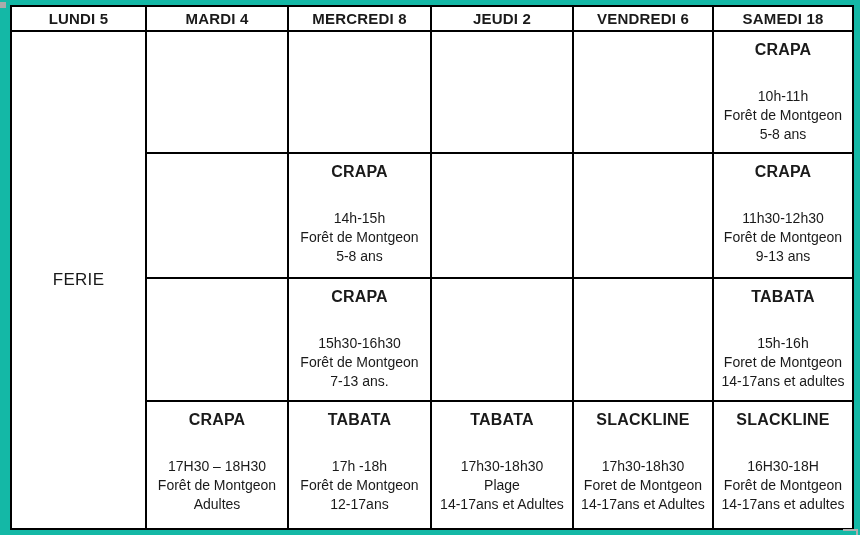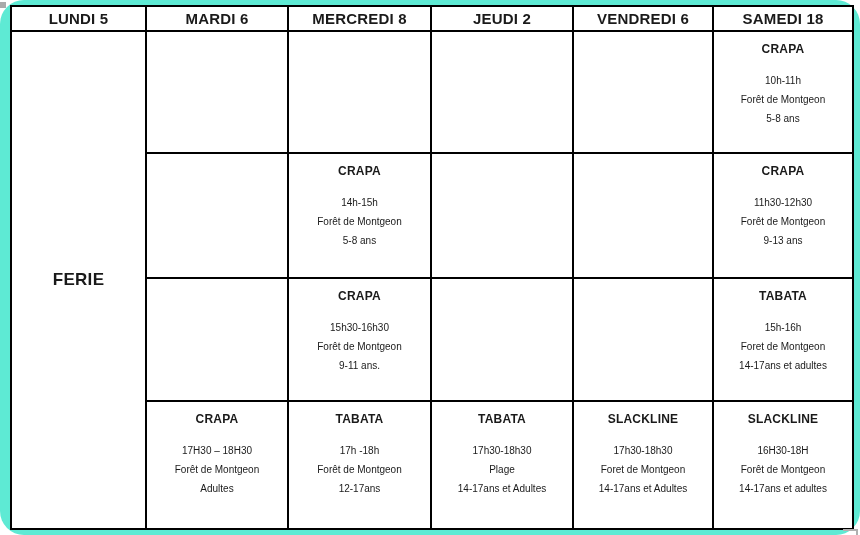--- a/index.html
+++ b/index.html
@@ -3,21 +3,21 @@
 <meta charset="utf-8">
 <style>
   * { margin: 0; padding: 0; box-sizing: border-box; }
   html, body {
     width: 860px; height: 535px;
     background: #ffffff;
     font-family: "Liberation Sans", sans-serif;
     color: #1a1a1a;
     overflow: hidden;
   }
-  .canvas { position: relative; width: 860px; height: 535px; background: #5eead4; border-radius: 24px; }
+  .canvas { position: relative; width: 860px; height: 535px; background: #14b8a6; }
 
   table.schedule {
     position: absolute;
     left: 10px; top: 5px;
     width: 842px; height: 523px;
     border-collapse: collapse;
     table-layout: fixed;
     background: #ffffff;
   }
   .schedule th, .schedule td {
@@ -41,35 +41,35 @@
   col.c5 { width: 140px; }
   col.c6 { width: 140px; }
 
   tr.slot1 { height: 122px; }
   tr.slot2 { height: 125px; }
   tr.slot3 { height: 123px; }
   tr.slot4 { height: 128px; }
 
   td.ferie-cell {
     vertical-align: middle;
-    font-weight: 700;
+    font-weight: 400;
     font-size: 17px;
     letter-spacing: 0.3px;
   }
 
   .act-title {
     padding-top: 8px;
-    font-size: 12px;
+    font-size: 16px;
     font-weight: 700;
     line-height: 19px;
     letter-spacing: 0.2px;
   }
   .act-details {
-    margin-top: 12px;
-    font-size: 10px;
+    margin-top: 28px;
+    font-size: 14px;
     line-height: 19px;
   }
   td .act-title:empty, td .act-details:empty { display: none; }
 
   
   .handle-topleft {
     position: absolute;
     left: 0px; top: 2px;
     width: 6px; height: 6px;
     background: #aaaaaa;
@@ -94,21 +94,21 @@
       <col class="c1">
         <col class="c2">
         <col class="c3">
         <col class="c4">
         <col class="c5">
         <col class="c6">
     </colgroup>
     <thead>
       <tr>
         <th>LUNDI 5</th>
-        <th>MARDI 6</th>
+        <th>MARDI 4</th>
         <th>MERCREDI 8</th>
         <th>JEUDI 2</th>
         <th>VENDREDI 6</th>
         <th>SAMEDI 18</th>
       </tr>
     </thead>
     <tbody>
       <tr class="slot1">
         <td class="ferie-cell" rowspan="4">FERIE</td>
         <td>
@@ -201,21 +201,21 @@
             <div></div>
             <div></div>
             <div></div>
           </div>
         </td>
         <td>
           <div class="act-title">CRAPA</div>
           <div class="act-details">
             <div>15h30-16h30</div>
             <div>Forêt de Montgeon</div>
-            <div>9-11 ans.</div>
+            <div>7-13 ans.</div>
           </div>
         </td>
         <td>
 
           <div class="act-details">
             <div></div>
             <div></div>
             <div></div>
           </div>
         </td>

